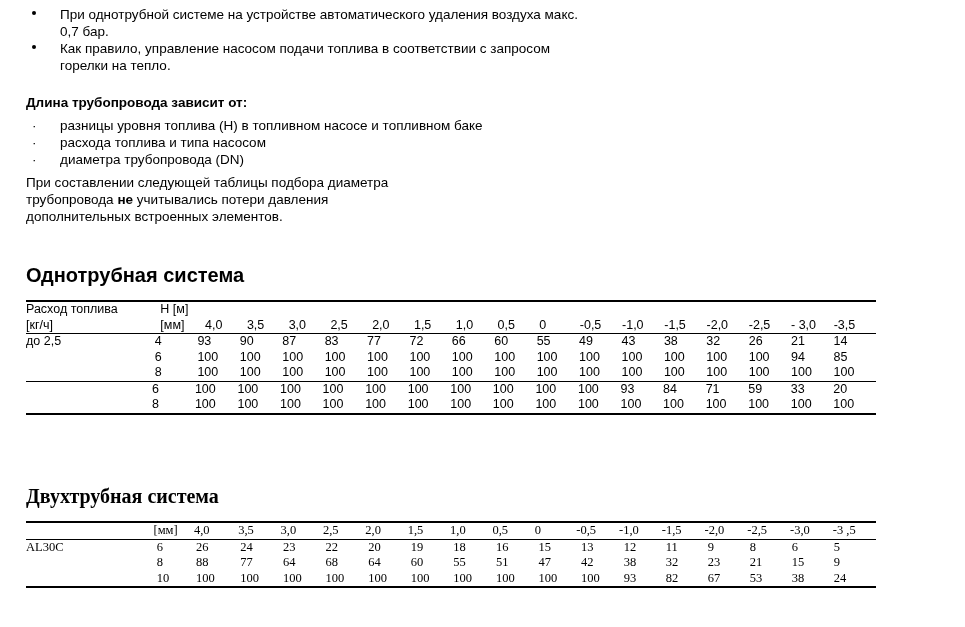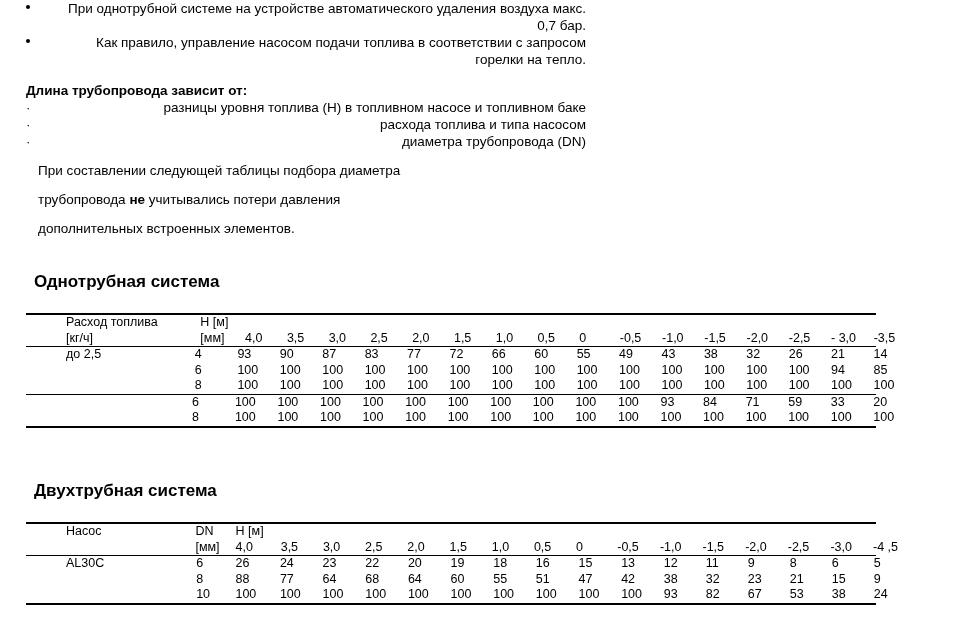--- a/index.html
+++ b/index.html
@@ -25,23 +25,22 @@
 
   
   .intro {
     position: absolute;
     left: 26px;
     top: 0px;
     width: 560px;
   }
   ul.bullets {
     list-style: none;
-    margin: 0;
+    margin: 6px;
     padding: 0;
-    text-align: right;
   }
   ul.bullets li {
     position: relative;
     padding-left: 28px;
     margin: 0 0 0 0;
     line-height: 17px;
     font-size: 13.5px;
   }
   ul.bullets li .bullet-dot {
     position: absolute;
@@ -63,38 +62,37 @@
 
   .heading-bold {
     font-weight: bold;
     font-size: 13.5px;
     line-height: 17px;
     margin: 0;
   }
   .para {
     font-size: 13.5px;
     line-height: 17px;
-    margin: 12px;
+    margin: 0;
   }
   .para b { font-weight: bold; }
 
   
   .section-title {
     font-weight: bold;
-    font-size: 17px;
-    margin: 8px;
+    font-size: 20px;
+    margin: 0;
   }
 
   
   .tbl-wrap { position: absolute; }
   table.data {
     border-collapse: collapse;
     font-size: 12.5px;
     width: 850px;
-    margin-left: 40px;
   }
   table.data td, table.data th {
     padding: 0;
     text-align: left;
     font-weight: normal;
     vertical-align: top;
     line-height: 15.5px;
     white-space: nowrap;
   }
   .rule-thick {
@@ -369,21 +367,21 @@
           <td class="num">100</td>
           <td class="num">100</td>
           <td class="num">100</td>
         </tr>
       </tbody>
     </table>
 
     <div class="rule-thick"></div>
   </div>
 
-  <div class="tbl-wrap" style="left:26px; top:473px;">
+  <div class="tbl-wrap" style="left:26px; top:485px;font-family:Liberation Serif, serif;">
     <div class="section-title">Двухтрубная система</div>
 
     <div style="height:13px;"></div>
     <div class="rule-thick"></div>
 
     <table class="data">
       <colgroup>
         <col class="c-label">
           <col class="c-dn">
           <col class="c-h">
@@ -397,45 +395,39 @@
           <col class="c-val">
         <col class="c-val">
           <col class="c-val">
           <col class="c-val">
           <col class="c-val">
         <col class="c-val">
           <col class="c-val">
           <col class="c-val">
       </colgroup>
       <tbody>
-        <tr class="hdr-row">
-          <td class="hdr-cell">Насос</td>
-          <td class="hdr-cell">DN</td>
-          <td class="hdr-cell">Н [м]</td>
-          <td colspan="15"></td>
-        </tr>
         <tr class="hdr-row2">
           <td></td>
           <td class="hdr-cell">[мм]</td>
           <td class="hdr-cell">4,0</td>
           <td class="hdr-cell num">3,5</td>
           <td class="hdr-cell num">3,0</td>
           <td class="hdr-cell num">2,5</td>
           <td class="hdr-cell num">2,0</td>
           <td class="hdr-cell num">1,5</td>
           <td class="hdr-cell num">1,0</td>
           <td class="hdr-cell num">0,5</td>
           <td class="hdr-cell num">0</td>
           <td class="hdr-cell num">-0,5</td>
           <td class="hdr-cell num">-1,0</td>
           <td class="hdr-cell num">-1,5</td>
           <td class="hdr-cell num">-2,0</td>
           <td class="hdr-cell num">-2,5</td>
           <td class="hdr-cell num">-3,0</td>
-          <td class="hdr-cell num">-4 ,5</td>
+          <td class="hdr-cell num">-3 ,5</td>
         </tr>
       </tbody>
     </table>
 
     <div class="rule-thin"></div>
 
     <table class="data">
       <colgroup>
         <col class="c-label">
           <col class="c-dn">

